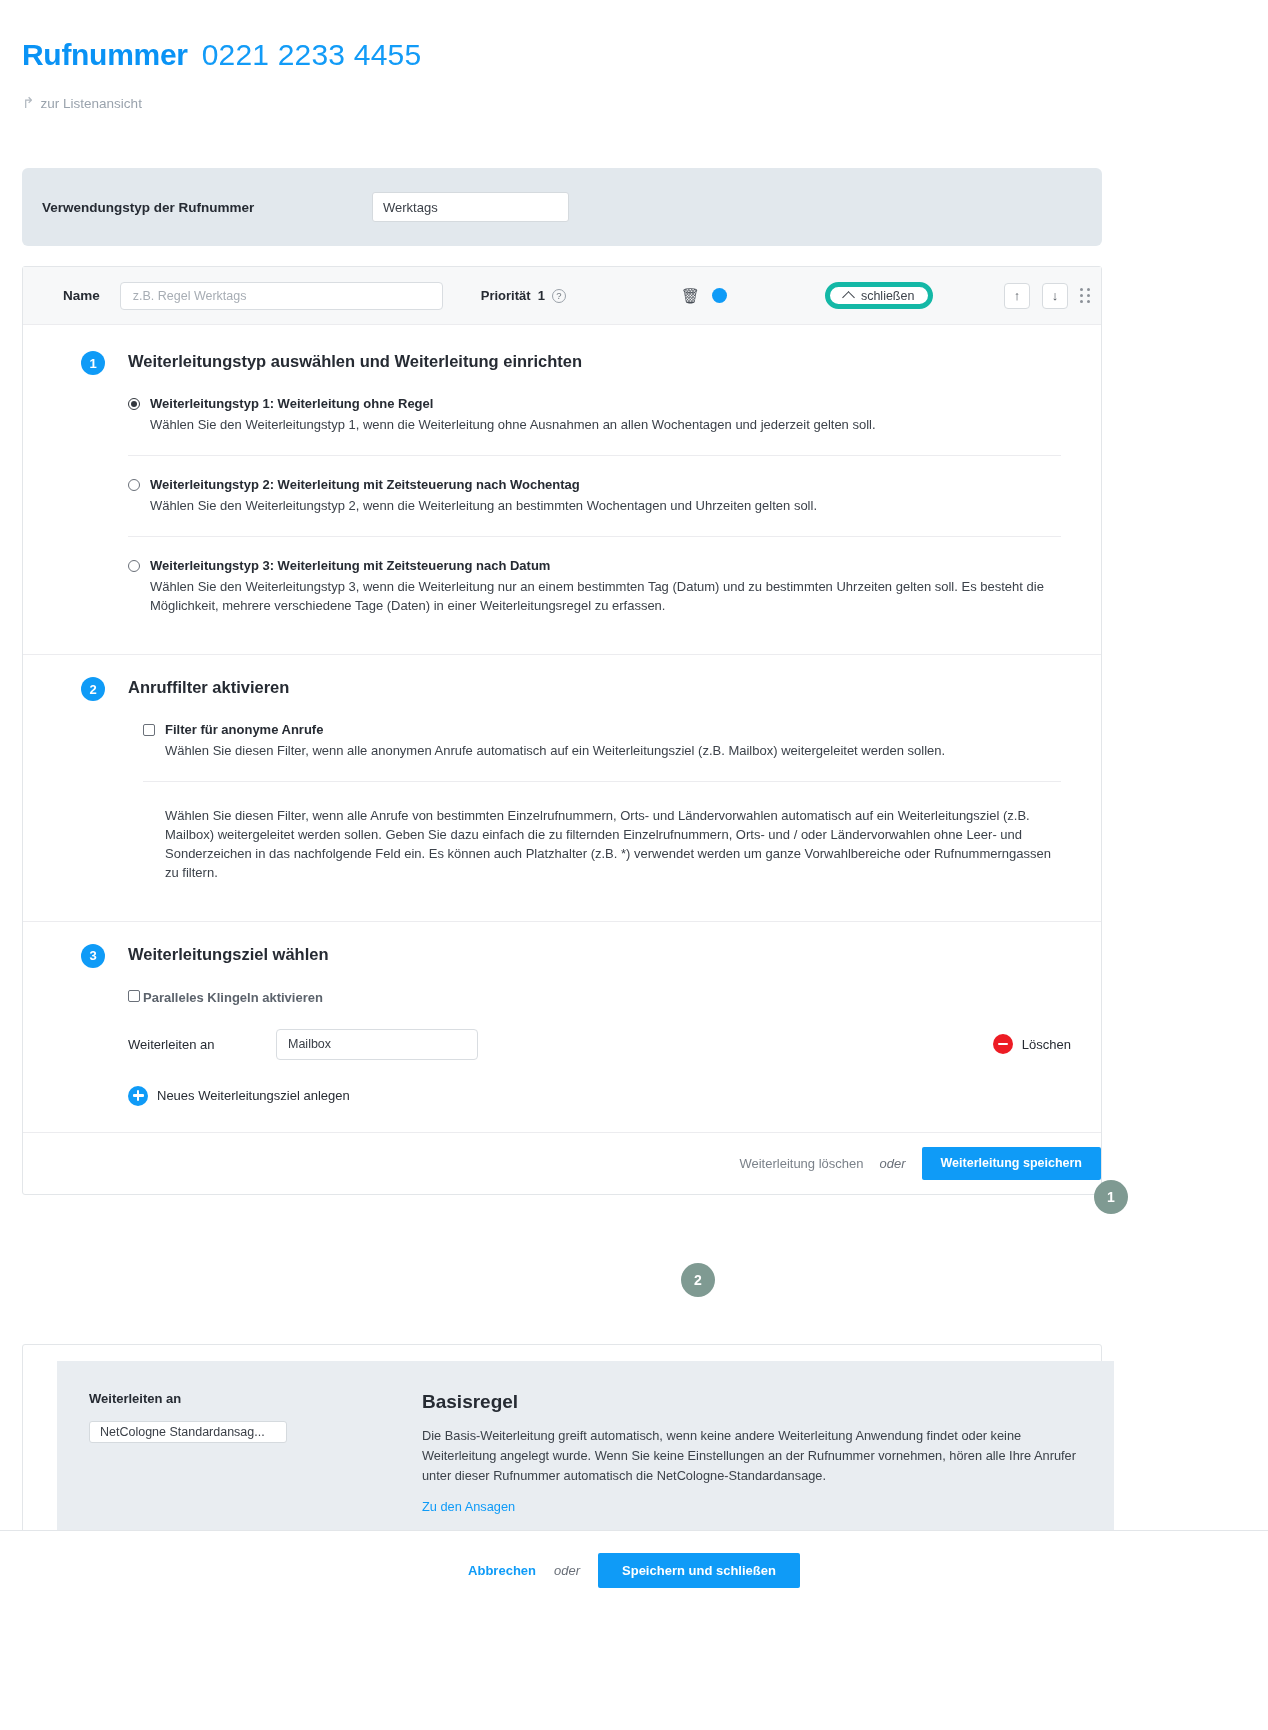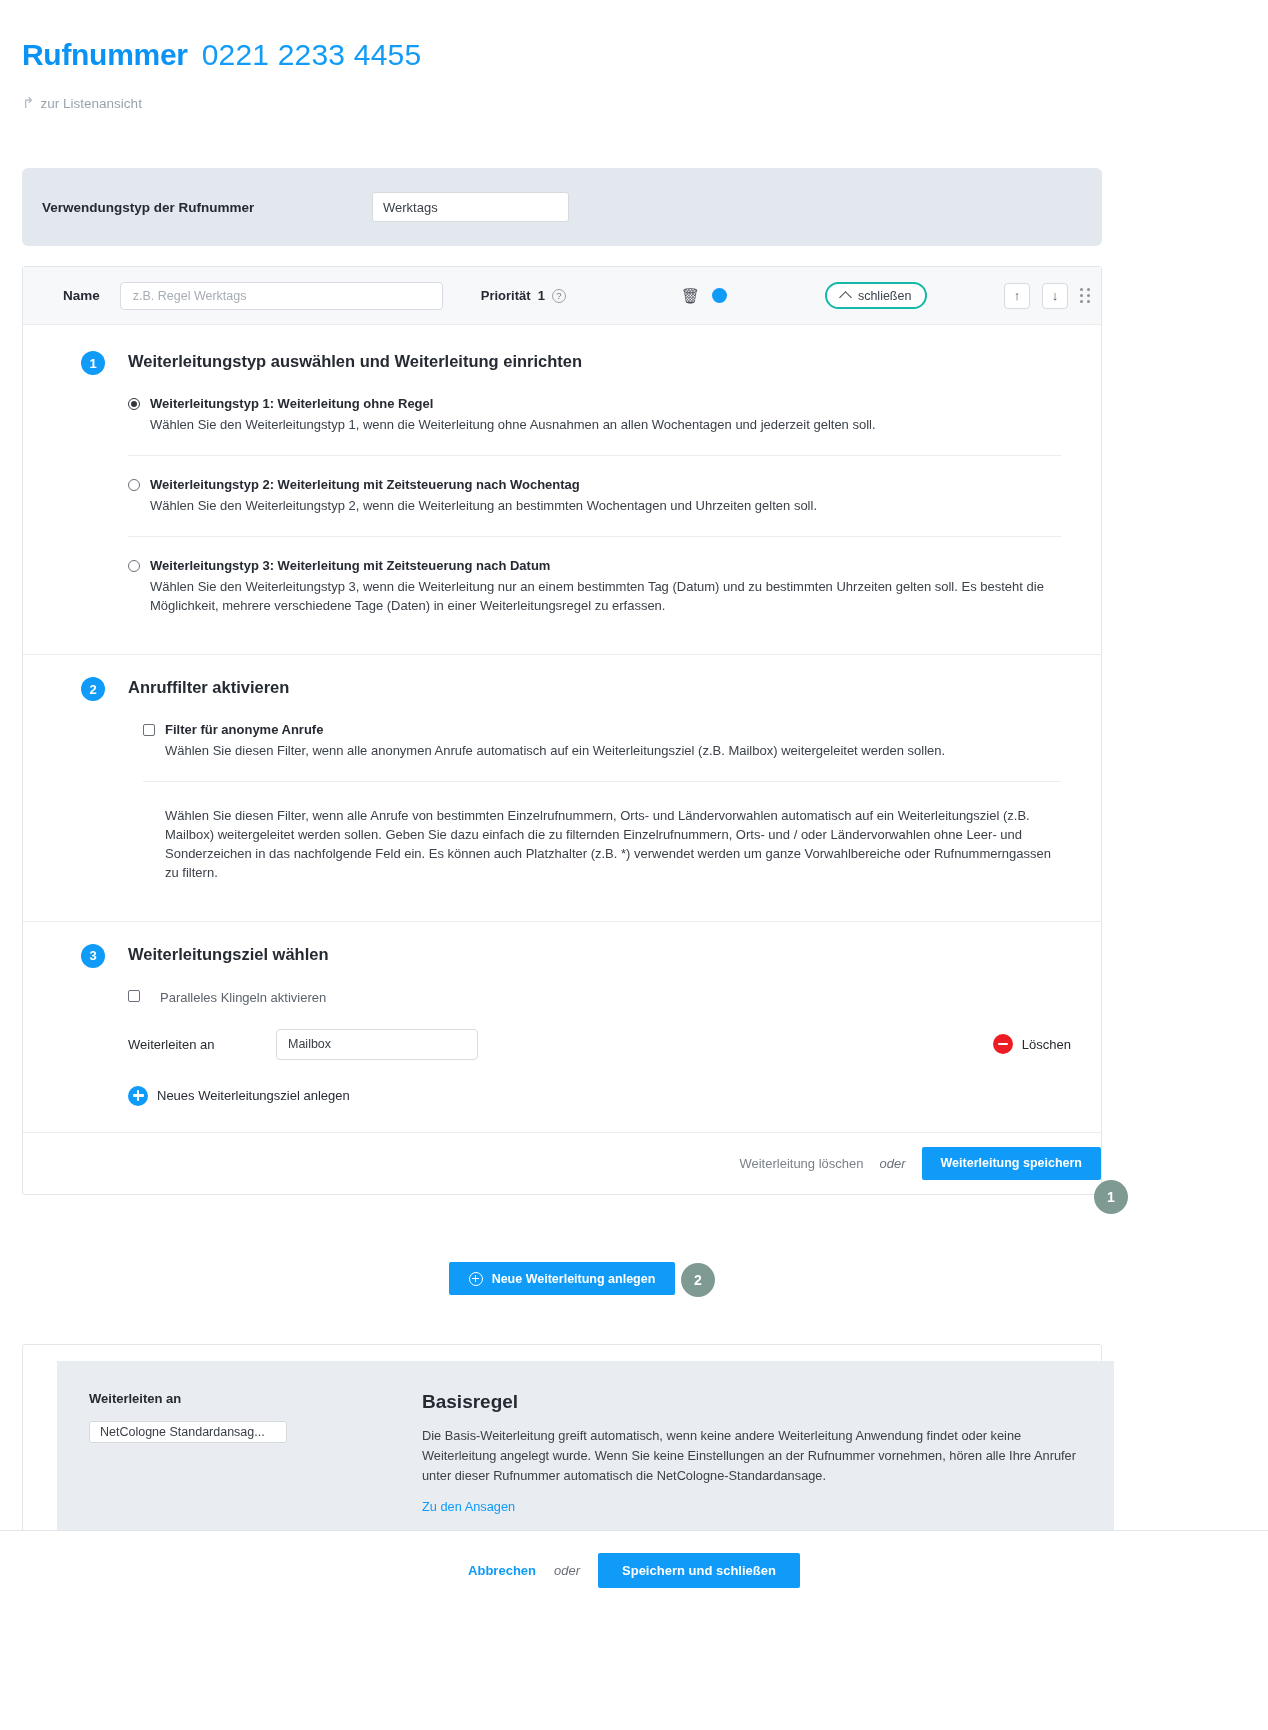--- a/index.html
+++ b/index.html
@@ -52,21 +52,21 @@
   .prio { display:flex; align-items:center; gap:7px; margin-left:38px; font-size:13px; color:#262b33; }
   .prio-lbl { font-weight:bold; }
   .prio-val { font-weight:bold; }
   .qmark {
     width:14px;height:14px;border:1px solid #9aa1a9;border-radius:50%;
     font-size:9.5px;color:#6f767e;display:flex;align-items:center;justify-content:center;
   }
   .head-icons { display:flex; align-items:center; gap:12px; margin-left:115px; }
   .dot-blue { width:15px;height:15px;border-radius:50%;background:#0f9bf7; }
   .btn-close {
-    margin-left:98px; height:27px; padding:0 14px; border:2px solid #14b8a6; border-radius:14px;
+    margin-left:98px; height:27px; padding:0 14px; border:5px solid #14b8a6; border-radius:14px;
     background:#fff; display:flex; align-items:center; gap:8px; font-size:12.5px; color:#3d434b;
   }
   .chev-up { display:inline-block; width:9px; height:9px; border-left:1.4px solid #3d434b; border-top:1.4px solid #3d434b; transform:rotate(45deg); margin-top:3px;}
   .head-right { position:absolute; right:10px; display:flex; align-items:center; gap:12px; }
   .sq-btn {
     width:26px;height:26px;border:1px solid #d7dbdf;border-radius:4px;background:#fff;
     display:flex;align-items:center;justify-content:center;font-size:13px;color:#4a5058;
   }
   .grip { display:grid; grid-template-columns:repeat(2, 4px); gap:3px; }
   .grip i { width:3px;height:3px;background:#8b9198;border-radius:50%; display:block;}
@@ -90,21 +90,21 @@
   .radio.on { border-color:#33383f; }
   .radio.on::after { content:""; position:absolute; inset:2px; background:#33383f; border-radius:50%; }
   .opt-strong { font-size:13px; font-weight:bold; color:#262b33; line-height:1.25; }
   .opt-desc { font-size:13px; color:#3c424a; line-height:1.45; margin:4px 0 0 22px; max-width:960px; }
 
   .chk { width:12px;height:12px;border:1.3px solid #6a7079;border-radius:2px;flex:0 0 12px;margin-top:2px;background:#fff;}
   .sep-full { border-top:1px solid #ececef; }
 
   
   .s3-body { padding:22px 40px 0 105px; }
-  .pk-row { display:flex; gap:20px; }
+  .pk-row { display:flex; gap:3px;font-weight:bold; }
   .pk-lbl { font-size:13px; color:#5c636c; }
   .fwd-row { display:flex; align-items:center; margin-top:24px; position:relative; }
   .fwd-lbl { font-size:13px; color:#262b33; width:148px; }
   .fwd-input {
     width:202px;height:31px;background:#fff;border:1px solid #d9dde1;border-radius:4px;
     display:flex;align-items:center;padding:0 11px;font-size:12.5px;color:#3b4048;
   }
   .del-wrap { position:absolute; right:-10px; display:flex; align-items:center; gap:9px; }
   .minus-circle { width:20px;height:20px;border-radius:50%;background:#ed1c24;display:flex;align-items:center;justify-content:center; }
   .minus-circle i { display:block; width:10px;height:2.5px;background:#fff;border-radius:1px; }
@@ -313,26 +313,20 @@
     <div class="card-foot">
       <span class="foot-link">Weiterleitung löschen</span>
       <span class="foot-oder">oder</span>
       <span class="btn-primary">Weiterleitung speichern</span>
     </div>
   </div>
 
   <div class="callout" style="left:1094px; top:1180px;">1</div>
   <div class="callout" style="left:681px; top:1263px;">2</div>
 
-  <div class="newrule-wrap">
-    <div class="btn-newrule">
-      <span class="plus-ring"></span>
-      <span>Neue Weiterleitung anlegen</span>
-    </div>
-  </div>
 
   <div class="base-card">
     <div class="base-inner">
       <div class="base-left">
         <div class="base-left-lbl">Weiterleiten an</div>
         <div class="base-select">
           <span>NetCologne Standardansag...</span>
         </div>
       </div>
       <div class="base-right">

